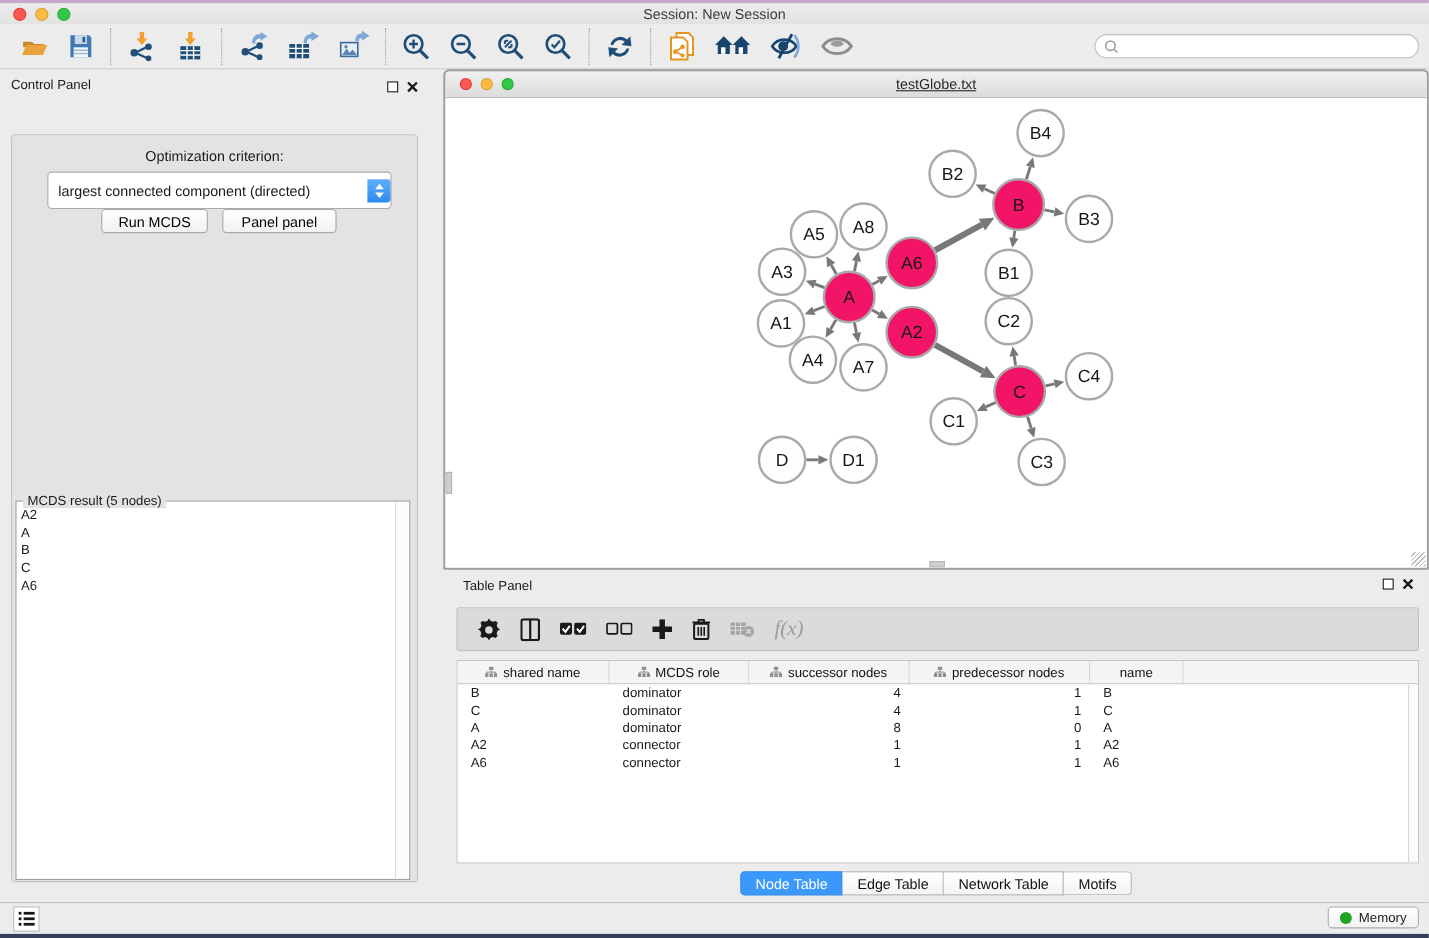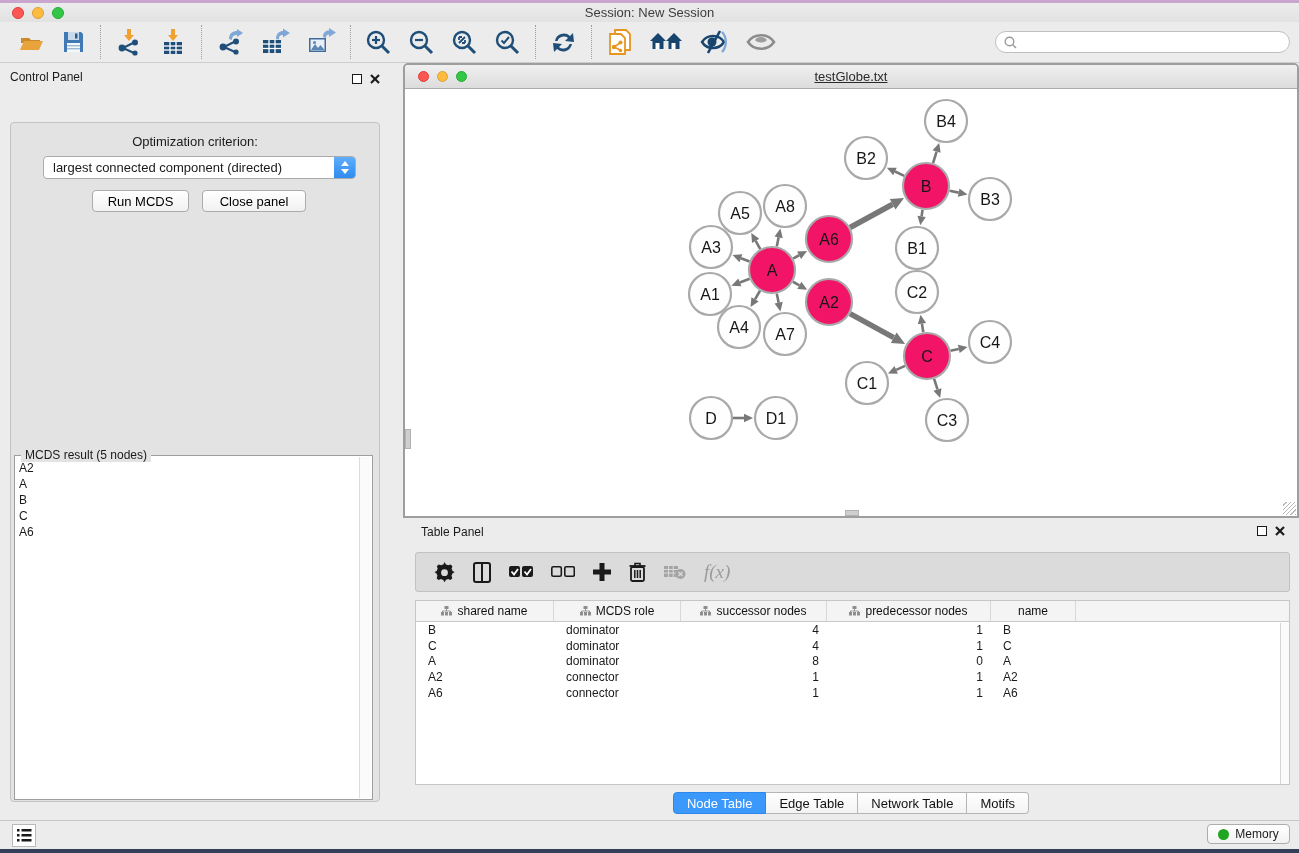--- a/index.html
+++ b/index.html
@@ -29,21 +29,21 @@
   .panel-ctl { position:absolute; top:6px; display:flex; align-items:center; justify-content:center; width:14px; height:14px; }
   .float-glyph { width:10px; height:10px; border:1.6px solid #1a1a1a; display:inline-block; background:#fff; }
   .seg { display:flex; }
   .seg .tab { background:linear-gradient(#ffffff,#F3F3F3); border:1px solid #B5B5B5; border-left:none; height:21px; padding:0 13px; font-size:13px; display:flex; align-items:center; justify-content:center; color:#111; cursor:default; }
   .seg .tab:first-child { border-left:1px solid #B5B5B5; border-radius:4px 0 0 4px; }
   .seg .tab:last-child { border-radius:0 4px 4px 0; }
   .seg .tab.selected { background:#3B99FC; border-color:#2F87EA; color:#fff; }
   .cp-tabs { position:absolute; top:30px; left:0; right:0; display:flex; justify-content:center; }
   .cp-content { position:absolute; left:10px; top:56px; width:370px; height:680px; background:#E3E3E3; border:1px solid #C3C3C3; border-radius:4px; }
   .opt-label { position:absolute; top:68px; left:0; right:0; text-align:center; font-size:13px; }
-  .dropdown { position:absolute; top:90px; left:43px; width:313px; height:23px; background:#fff; border:1px solid #ABABAB; border-radius:4px; display:flex; align-items:center; font-size:13px; cursor:default;gap:28px; }
+  .dropdown { position:absolute; top:90px; left:43px; width:313px; height:34px; background:#fff; border:1px solid #ABABAB; border-radius:4px; display:flex; align-items:center; font-size:13px; cursor:default;gap:28px; }
   .dropdown .val { flex:1; padding-left:9px; white-space:nowrap; overflow:hidden; }
   .dropdown .stepper { width:21px; height:21px; background:linear-gradient(#5FAEFB,#2E8BF0); border-radius:0 3px 3px 0; position:relative; }
   .stepper .up, .stepper .dn { position:absolute; left:50%; transform:translateX(-50%); width:0; height:0; border-left:4px solid transparent; border-right:4px solid transparent; }
   .stepper .up { top:4px; border-bottom:5px solid #fff; }
   .stepper .dn { bottom:4px; border-top:5px solid #fff; }
   .btn { position:absolute; height:22px; background:linear-gradient(#ffffff,#F1F1F1); border:1px solid #ABABAB; border-radius:4px; font-size:13px; display:flex; align-items:center; justify-content:center; cursor:default; }
   .result-box { position:absolute; left:14px; top:389px; width:359px; height:345px; background:#fff; border:1px solid #9E9E9E; }
   .result-legend { position:absolute; top:-8px; left:6px; background:#E3E3E3; padding:0 4px; font-size:12px; }
   .result-list { position:absolute; top:4px; left:4px; right:16px; bottom:4px; overflow:hidden; }
   .mcds-item { font-size:12px; line-height:16px; }
@@ -278,21 +278,21 @@
   <div class="cp-content"></div>
   <div class="opt-label">Optimization criterion:</div>
   <div class="dropdown">
     <span class="val">largest connected component (directed)</span>
     <span class="stepper">
         <span class="up"></span>
         <span class="dn"></span>
       </span>
   </div>
   <button class="btn" style="left:92px; top:124px; width:97px;">Run MCDS</button>
-  <button class="btn" style="left:202px; top:124px; width:104px;">Close panel</button>
+  <button class="btn" style="left:202px; top:124px; width:104px;">Panel panel</button>
   <div class="result-box">
     <span class="result-legend">MCDS result (5 nodes)</span>
     <div class="result-list" id="mcds-list">
         <div class="mcds-item">A2</div>
         <div class="mcds-item">A</div>
         <div class="mcds-item">B</div>
         <div class="mcds-item">C</div>
         <div class="mcds-item">A6</div>
       </div>
     <div class="result-scroll"></div>

